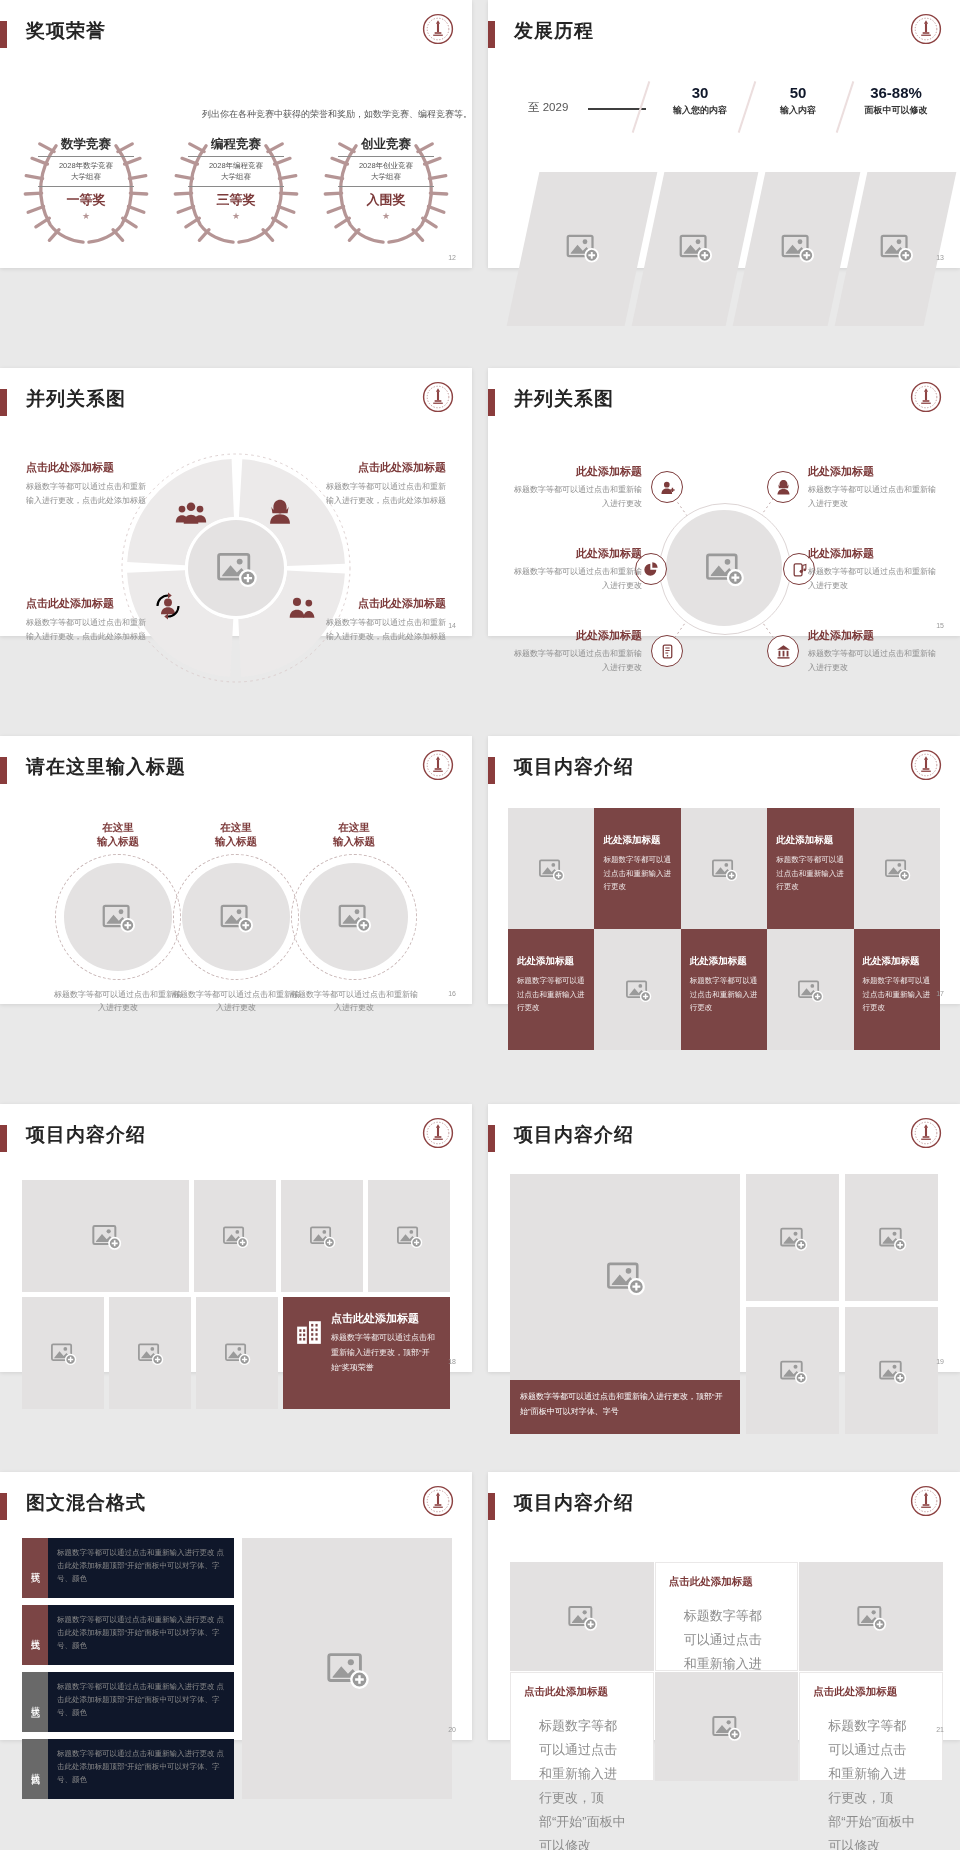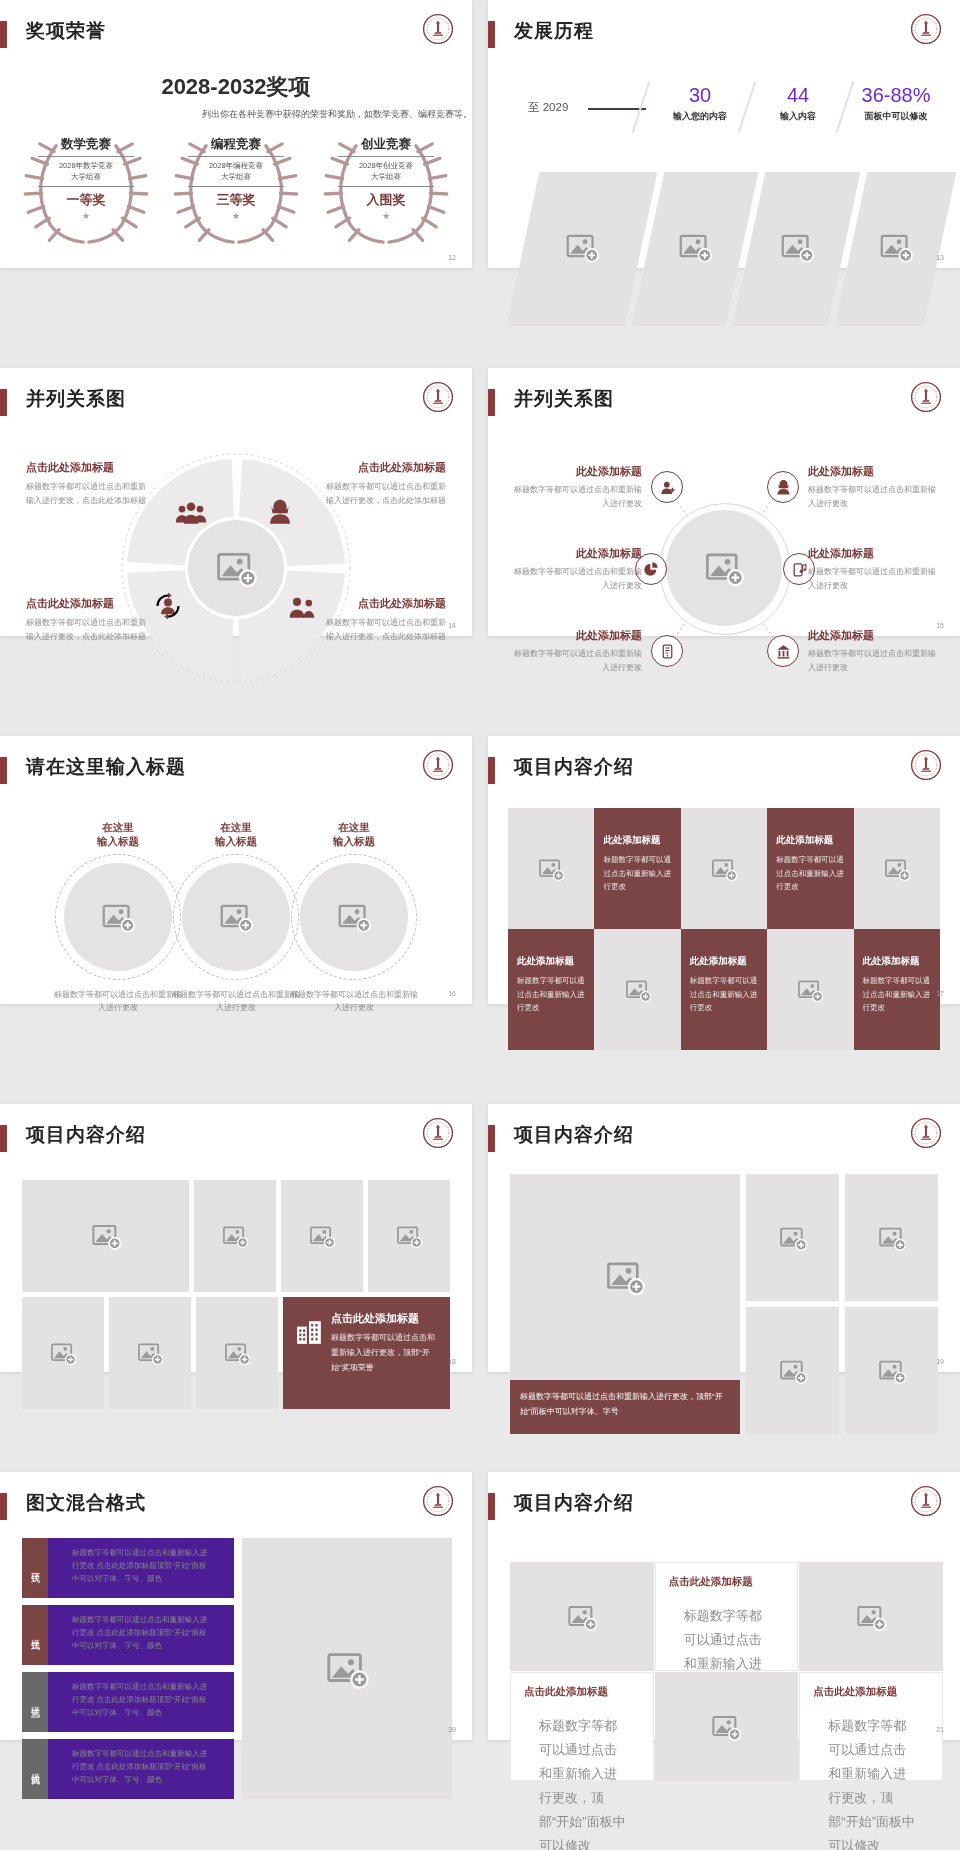--- a/index.html
+++ b/index.html
@@ -21,21 +21,21 @@
   .aw-inner{position:relative;width:104px;margin:0 auto;text-align:center}
   .aw-name{font-size:12.5px;font-weight:bold;color:#2f2f2f;padding-top:2px}
   .aw-line{height:1px;background:#8a8a8a;margin:3px 4px}
   .aw-detail{font-size:7.5px;color:#555;line-height:1.5}
   .aw-prize{font-size:13px;font-weight:bold;color:#7c3a3a;margin-top:4px}
   .aw-star{font-size:9px;color:#b59595;margin-top:2px}
   
   .s13-period{position:absolute;left:40px;top:100px;font-size:11.5px;color:#555}
   .s13-dash{position:absolute;left:100px;top:108px;width:58px;height:2px;background:#3f3f3f}
   .stat{position:absolute;top:84px;width:110px;text-align:center;transform:translateX(-50%)}
-  .stat-v{font-size:20px;font-weight:normal;color:#6d28d9}
+  .stat-v{font-size:15px;font-weight:bold;color:#0f172a}
   .stat-l{font-size:9px;font-weight:bold;color:#333;margin-top:3px}
   .sdiv{position:absolute;top:80px;width:2px;height:54px;background:#ecdede;transform:rotate(18deg)}
   .skewrow{position:absolute;left:35px;top:172px;width:417px;height:154px;display:flex;gap:7px;transform:skewX(-12deg)}
   .skewrow .cell{height:100%;background:#e3e1e1;display:flex;align-items:center;justify-content:center}
   .skewrow .unskew{transform:skewX(12deg)}
   
   .ring{position:absolute;left:118px;top:82px}
   .cblk{position:absolute;width:124px}
   .cblk h4{margin:0 0 5px 0;font-size:11px;color:#7c3a3a}
   .cblk p{margin:0;font-size:8px;line-height:1.7;color:#8c8c8c}
@@ -66,21 +66,21 @@
   .big18 .txt p{margin:0;font-size:8px;line-height:1.85;color:rgba(255,255,255,.92)}
   
   .photo19{position:absolute;left:22px;top:70px;width:230px;height:206px}
   .cap19{position:absolute;left:22px;top:276px;width:230px;height:54px;box-sizing:border-box;padding:9px 10px;font-size:8px;line-height:1.9}
   .g19{position:absolute;width:93px;height:127px}
   
   .mrows{position:absolute;left:22px;top:66px;width:212px}
   .mrow{display:flex;height:60px;margin-bottom:7px}
   .mtab{width:26px;display:flex;align-items:center;justify-content:center;color:#fff;font-size:9px;writing-mode:vertical-rl;text-orientation:upright;letter-spacing:2px}
   .mtab.red{background:#7b4545}.mtab.gry{background:#696969}
-  .mbody{flex:1;background:#4c1d95;padding:8px 24px;font-size:7.5px;line-height:1.75;color:#8a8a8a}
+  .mbody{flex:1;background:#0f172a;padding:8px 9px;font-size:7.5px;line-height:1.75;color:#8a8a8a}
   .photo20{position:absolute;left:242px;top:66px;width:210px;height:261px}
   
   .s21grid{position:absolute;left:22px;top:90px;width:433px;display:grid;grid-template-columns:repeat(3,1fr);grid-template-rows:109px 109px;gap:1px}
   .wcard{background:#fff;border:1px solid #eae8e8;box-sizing:border-box;padding:12px 12px 0 13px}
   .wcard h5{margin:0 0 6px 0;font-size:10.5px;color:#7c3a3a}
   .wcard p{margin:15px;font-size:13px;line-height:1.85;color:#8c8c8c}
 </style>
 </head>
 <body>
 
@@ -192,21 +192,20 @@
     </symbol>
   </defs>
 </svg>
 
 <section class="slide" style="left:0;top:0">
   <span class="bar"></span>
   <h2 class="stitle">奖项荣誉</h2>
   <svg class="logo">
       <use href="#seal"></use>
     </svg>
-  <div class="s12-head">2028-2032奖项</div>
   <div class="s12-sub">列出你在各种竞赛中获得的荣誉和奖励，如数学竞赛、编程竞赛等。</div>
   <div class="awards">
     <div class="award">
       <svg class="wreath">
           <use href="#laurel"></use>
         </svg>
       <div class="aw-inner">
         <div class="aw-name">数学竞赛</div>
         <div class="aw-line"></div>
         <div class="aw-detail"><span>2028年数学竞赛</span><br><span>大学组赛</span></div>
@@ -254,21 +253,21 @@
   <div class="s13-period">至 2029</div>
   <div class="s13-dash"></div>
   <div class="sdiv" style="left:152px"></div>
   <div class="sdiv" style="left:258px"></div>
   <div class="sdiv" style="left:356px"></div>
   <div class="stat" style="left:212px">
     <div class="stat-v">30</div>
     <div class="stat-l">输入您的内容</div>
   </div>
   <div class="stat" style="left:310px">
-    <div class="stat-v">44</div>
+    <div class="stat-v">50</div>
     <div class="stat-l">输入内容</div>
   </div>
   <div class="stat" style="left:408px">
     <div class="stat-v">36-88%</div>
     <div class="stat-l">面板中可以修改</div>
   </div>
   <div class="skewrow">
     <div class="cell" style="width:122px">
         <span class="unskew"><svg width="36" height="36">
             <use href="#i-img"></use>

